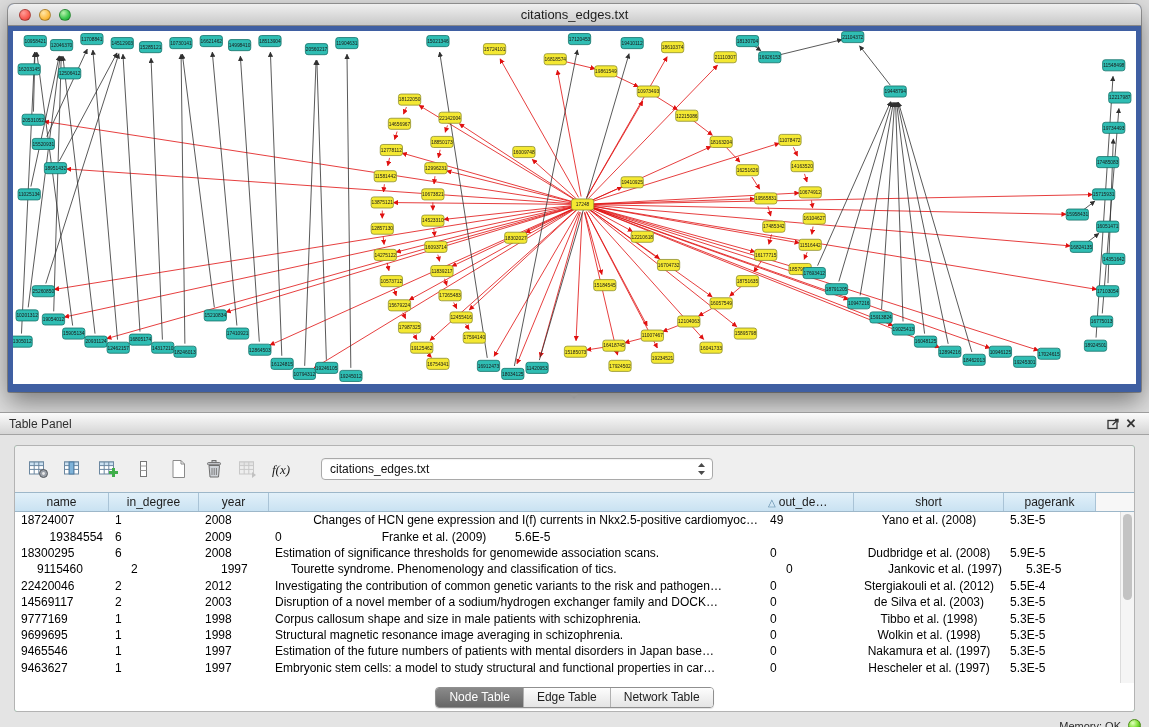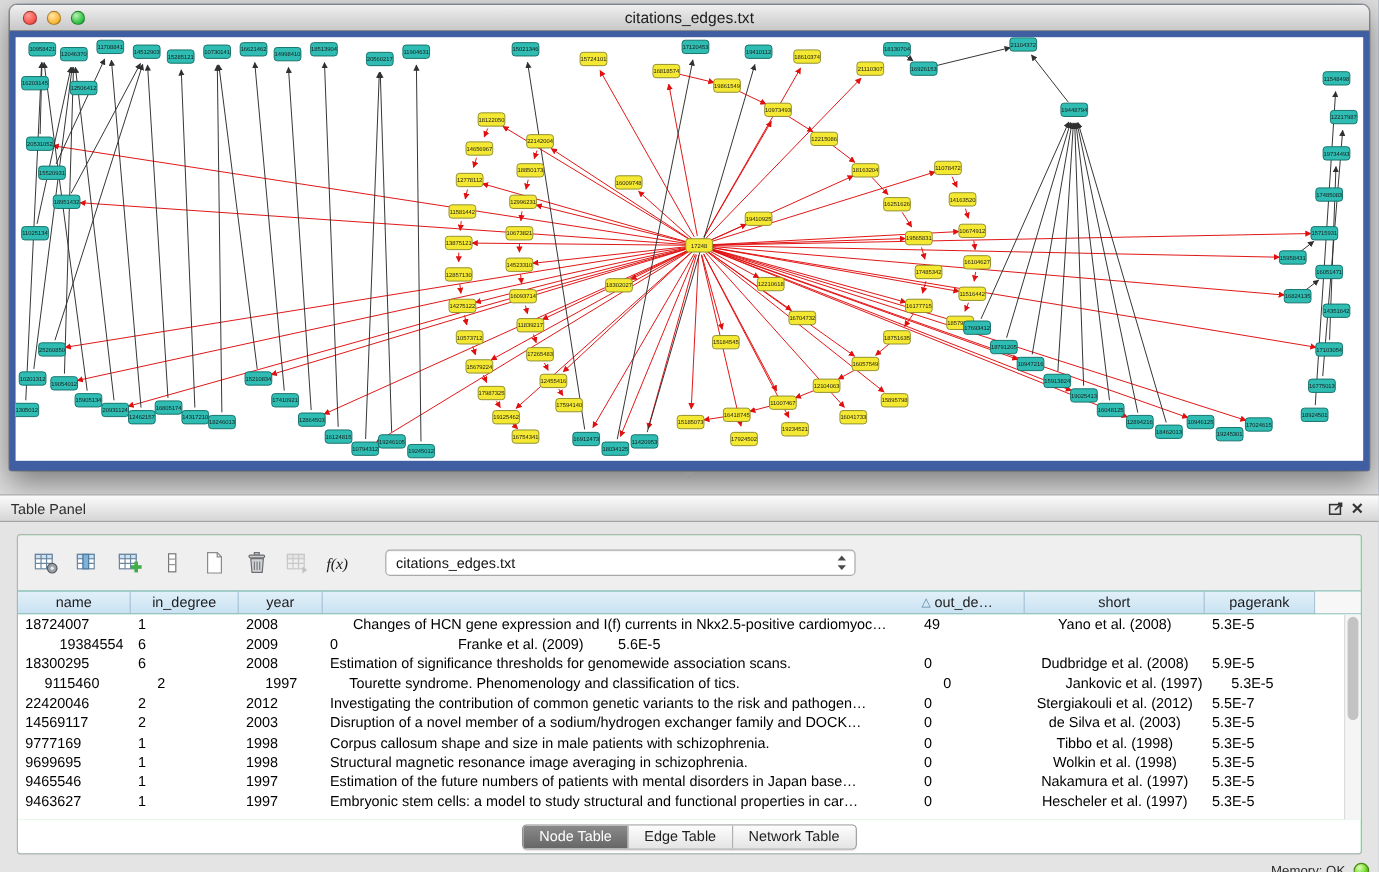--- a/index.html
+++ b/index.html
@@ -870,21 +870,21 @@
           <span>pagerank</span>
         </div>
         <div class="th filler" style="flex: 1 1 0%;"></div>
       </div>
 
     <div class="tbody" id="tbody">
       <div class="tr">
           <div class="td" style="width: 94px; text-align: left;">18724007</div>
           <div class="td" style="width: 90px; text-align: left;">1</div>
           <div class="td" style="width: 70px; text-align: left;">2008</div>
-          <div class="td" style="width: 495px; text-align: center;">Changes of HCN gene expression and I(f) currents in Nkx2.5-positive cardiomyoc…</div>
+          <div class="td" style="width: 495px; text-align: right;">Changes of HCN gene expression and I(f) currents in Nkx2.5-positive cardiomyoc…</div>
           <div class="td" style="width: 90px; text-align: left;">49</div>
           <div class="td" style="width: 150px; text-align: center;">Yano et al. (2008)</div>
           <div class="td" style="width: 92px; text-align: left;">5.3E-5</div>
         </div>
         <div class="tr">
           <div class="td" style="width: 94px; text-align: right;">19384554</div>
           <div class="td" style="width: 90px; text-align: left;">6</div>
           <div class="td" style="width: 70px; text-align: left;">2009</div>
           <div class="td" style="width: 90px; text-align: left;">0</div>
           <div class="td" style="width: 150px; text-align: center;">Franke et al. (2009)</div>
@@ -908,21 +908,21 @@
           <div class="td" style="width: 150px; text-align: center;">Jankovic et al. (1997)</div>
           <div class="td" style="width: 92px; text-align: left;">5.3E-5</div>
         </div>
         <div class="tr">
           <div class="td" style="width: 94px; text-align: left;">22420046</div>
           <div class="td" style="width: 90px; text-align: left;">2</div>
           <div class="td" style="width: 70px; text-align: left;">2012</div>
           <div class="td" style="width: 495px; text-align: left;">Investigating the contribution of common genetic variants to the risk and pathogen…</div>
           <div class="td" style="width: 90px; text-align: left;">0</div>
           <div class="td" style="width: 150px; text-align: center;">Stergiakouli et al. (2012)</div>
-          <div class="td" style="width: 92px; text-align: left;">5.5E-7</div>
+          <div class="td" style="width: 92px; text-align: left;">5.5E-4</div>
         </div>
         <div class="tr">
           <div class="td" style="width: 94px; text-align: left;">14569117</div>
           <div class="td" style="width: 90px; text-align: left;">2</div>
           <div class="td" style="width: 70px; text-align: left;">2003</div>
           <div class="td" style="width: 495px; text-align: left;">Disruption of a novel member of a sodium/hydrogen exchanger family and DOCK…</div>
           <div class="td" style="width: 90px; text-align: left;">0</div>
           <div class="td" style="width: 150px; text-align: center;">de Silva et al. (2003)</div>
           <div class="td" style="width: 92px; text-align: left;">5.3E-5</div>
         </div>

